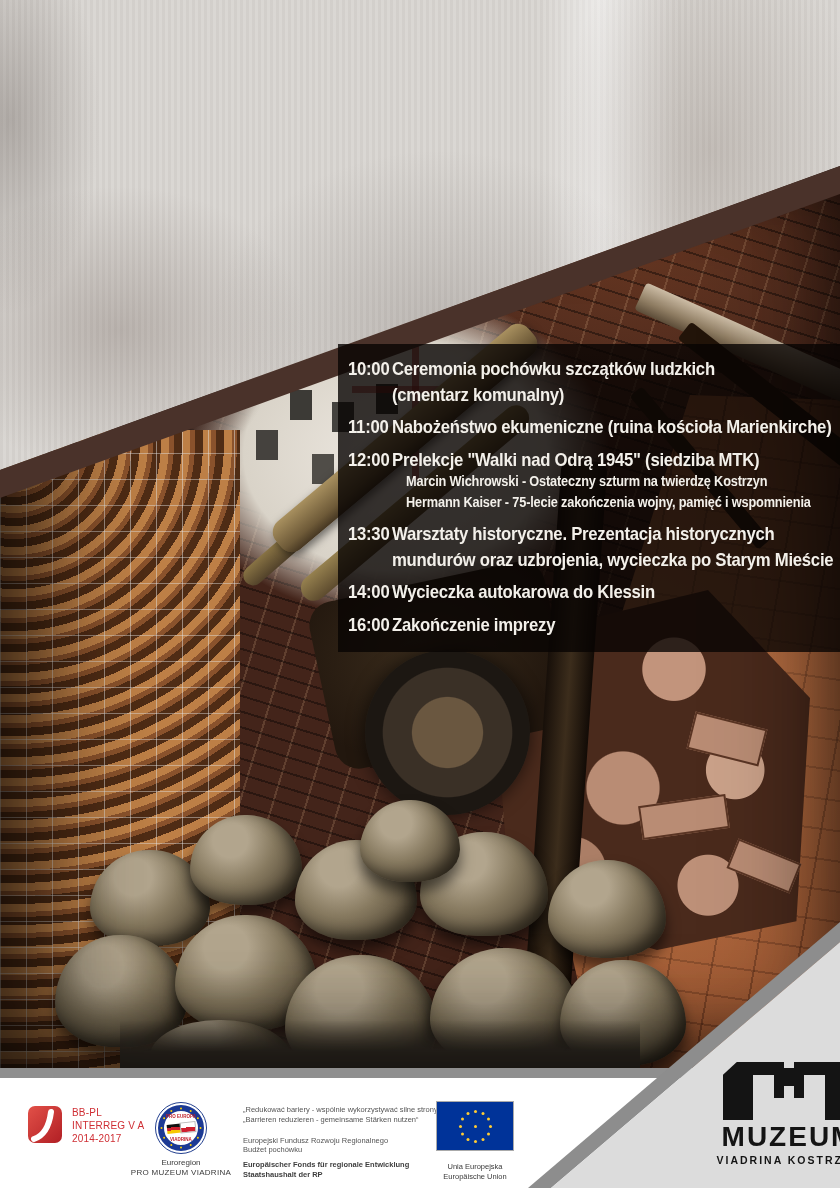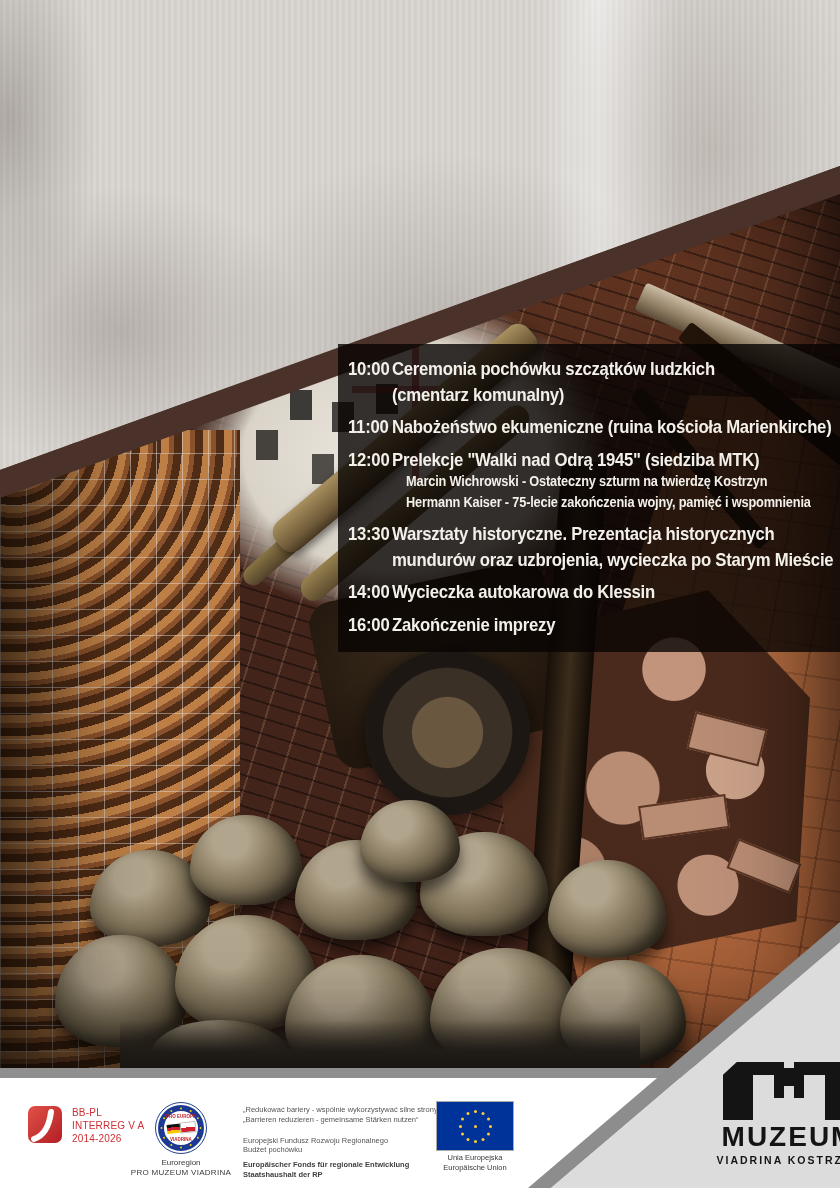--- a/index.html
+++ b/index.html
@@ -129,21 +129,21 @@
   .er-cap2{font-size:8px;letter-spacing:.3px;margin-top:1px;}
   .funding{position:absolute;left:243px;top:27px;font-size:7.5px;color:#555;line-height:1.3;}
   .funding .grp1{margin-top:11px;}
   .funding .grp2{margin-top:5px;font-weight:bold;color:#3e3e3e;}
   .eu-block{position:absolute;left:428px;top:24px;width:94px;text-align:center;color:#3a3a3a;}
   .eu-flag{position:relative;width:76px;height:48px;margin:0 auto;background:#039;outline:1px solid #aaa;}
   .eu-stars{position:absolute;left:50%;top:50%;width:3px;height:3px;margin:-1.5px;border-radius:50%;background:#fc3;
     box-shadow:0 -15px #fc3,7.5px -13px #fc3,13px -7.5px #fc3,15px 0 #fc3,13px 7.5px #fc3,7.5px 13px #fc3,
     0 15px #fc3,-7.5px 13px #fc3,-13px 7.5px #fc3,-15px 0 #fc3,-13px -7.5px #fc3,-7.5px -13px #fc3;}
   .eu-cap1,.eu-cap2{font-size:7.5px;line-height:1.3;}
-  .eu-cap1{margin-top:3px;}
+  .eu-cap1{margin-top:12px;}
 
   
   .corner-stripe{position:absolute;inset:0;z-index:7;background:#8d8d8d;
     clip-path:polygon(528px 1188px, 840px 922px, 840px 942px, 551px 1188px);}
   .corner-tri{position:absolute;inset:0;z-index:7;background:#dcdcdc;
     clip-path:polygon(551px 1188px, 840px 942px, 840px 1188px);}
   .museum{position:absolute;left:716px;top:1062px;width:146px;z-index:8;text-align:center;color:#141414;}
   .m-glyph{position:relative;width:132px;height:58px;margin:0 auto;}
   .m-glyph div{position:absolute;background:#141414;}
   .mg-left{left:0;top:0;width:30px;height:58px;clip-path:polygon(0 100%,0 22%,46% 0,100% 0,100% 100%);}
@@ -247,21 +247,21 @@
 
     <div class="interreg">
       <div class="interreg-sq">
         <svg width="34" height="37" viewBox="0 0 34 37">
           <path d="M6,33 C15,30 21,22 23,6" stroke="#ffffff" stroke-width="6" fill="none" stroke-linecap="round"></path>
         </svg>
       </div>
       <div class="interreg-txt">
         <div>BB-PL</div>
         <div>INTERREG V A</div>
-        <div>2014-2026</div>
+        <div>2014-2017</div>
       </div>
     </div>
 
     <div class="euroregion">
       <div class="er-outer">
         <div class="er-ring"></div>
         <span class="er-stars"></span>
         <div class="er-t">PRO EUROPA</div>
         <div class="er-flags">
           <span class="flag-de"></span>

